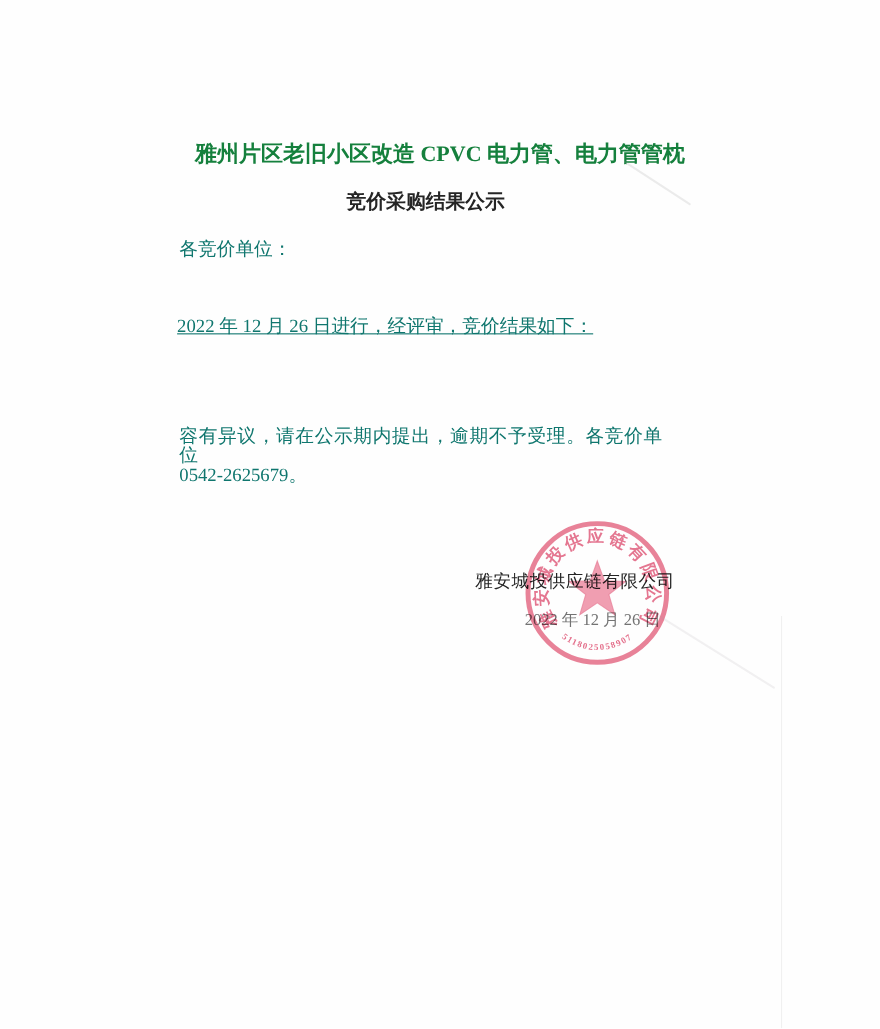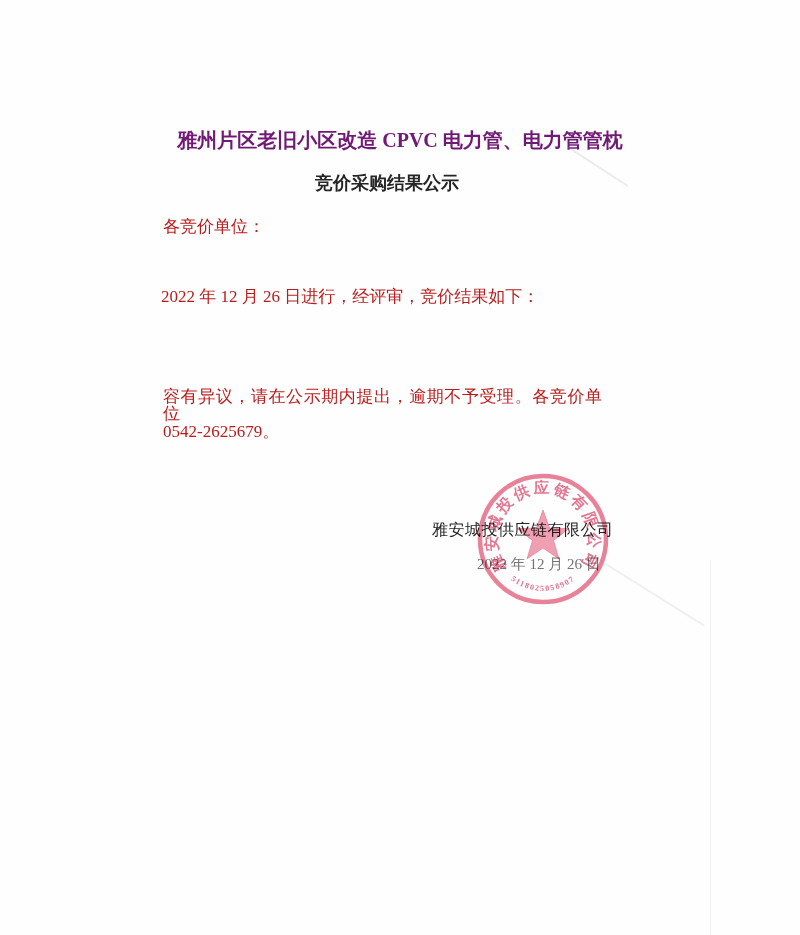--- a/index.html
+++ b/index.html
@@ -5,26 +5,26 @@
   html,body{margin:0;padding:0;background:#ffffff;}
   .page{
     position:relative;
     width:800px;height:935px;
     background:#fefefe;
     overflow:hidden;
     font-family:"Liberation Serif","DejaVu Serif",serif;
     color:#2a2a2a;
   }
   .abs{position:absolute;white-space:nowrap;line-height:1;}
-  .title1{top:130px;left:0;width:800px;text-align:center;font-size:20px;font-weight:bold;color:#701a75;}
+  .title1{top:130px;left:0;width:800px;text-align:center;font-size:20px;font-weight:bold;color:#15803d;}
   .title2{top:174px;left:0;width:800px;text-align:center;font-size:18px;font-weight:bold;color:#252525;transform:translateX(-13px);}
-  .bl{font-size:17px;color:#b91c1c;}
+  .bl{font-size:17px;color:#0f766e;}
   .l-salutation{top:218px;left:163px;}
   .l-p1a{top:253px;left:194px;}
-  .l-p1b{top:288px;left:161px;}
+  .l-p1b{top:288px;left:161px;text-decoration:underline;}
   .l-p2{top:321px;left:194px;}
   .l-p3a{top:351px;left:194px;}
   .l-p3b{top:388px;left:163px;width:439px;white-space:normal;text-align:justify;text-align-last:justify;}
   .l-p3c{top:423px;left:163px;}
   .sig-company{top:522px;left:432px;font-size:16px;letter-spacing:0.5px;color:#242424;}
   .sig-date{top:557px;left:477px;font-size:15px;color:#737373;}
   .stamp{
     position:absolute;left:468px;top:464px;width:150px;height:150px;
     mix-blend-mode:multiply;opacity:0.92;
   }

